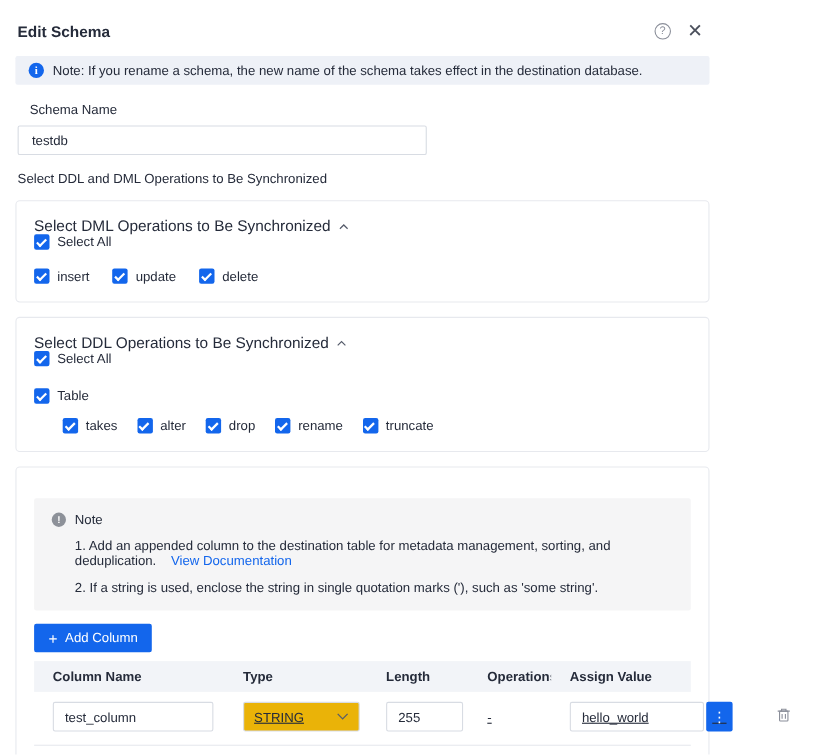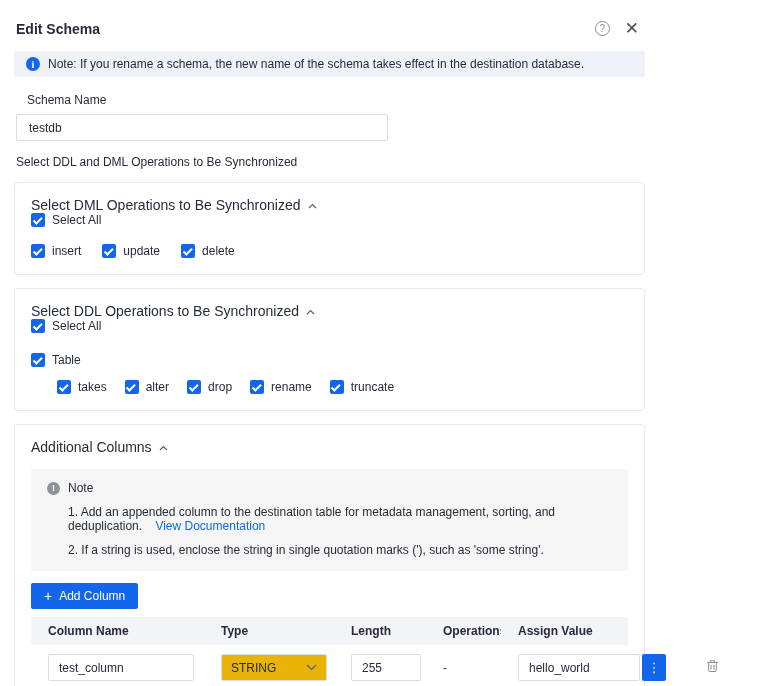--- a/index.html
+++ b/index.html
@@ -75,21 +75,21 @@
     border-radius:2px;font-size:12px;font-family:"Liberation Sans",sans-serif;display:inline-flex;align-items:center;gap:7px;cursor:pointer;}
   .plus{font-size:14px;line-height:1;font-weight:normal;}
 
   
   .tbl{margin-top:8px;}
   .tbl-head{display:grid;grid-template-columns:173px 130px 92px 75px 170px 1fr;background:var(--thead-bg);
     height:28px;align-items:center;}
   .tbl-head .cell{font-weight:bold;font-size:12px;color:var(--text);padding-left:17px;white-space:nowrap;overflow:hidden;}
   .tbl-row{display:grid;grid-template-columns:173px 130px 92px 75px 170px 1fr;align-items:center;
     padding:9px 0 12px;border-bottom:1px solid var(--card-border);}
-  .tbl-row .cell{padding-left:17px;}
+  .tbl-row .cell{padding-left:17px;text-decoration:underline;}
   .cell-input{height:27px;border:1px solid var(--input-border);border-radius:2px;padding:0 10px;font-size:12px;
     color:var(--text);font-family:"Liberation Sans",sans-serif;outline:none;background:#fff;width:146px;}
   .cell-input.len{width:70px;}
   .select-box{width:106px;height:27px;border:1px solid var(--input-border);border-radius:2px;background:#eab308;
     display:flex;align-items:center;justify-content:space-between;padding:0 9px;cursor:pointer;}
   .select-val{font-size:12px;color:var(--text);}
   .assign-wrap{display:flex;align-items:stretch;gap:2px;}
   .cell-input.assign{width:122px;}
   .dots-btn{width:24px;height:27px;background:var(--primary);border:none;border-radius:2px;color:#fff;
     font-size:13px;line-height:1;cursor:pointer;display:flex;align-items:center;justify-content:center;}
@@ -185,28 +185,20 @@
         <span class="cb-label">rename</span>
       </label>
       <label class="cb-item">
         <span class="cbx"></span>
         <span class="cb-label">truncate</span>
       </label>
     </div>
   </div>
 
   <div class="card">
-    <div class="card-head">
-      <div class="card-title-wrap">
-        <span class="card-title">Additional Columns</span>
-        <svg class="chev" width="9" height="6" viewBox="0 0 9 6">
-            <path d="M1 5 L4.5 1.5 L8 5" stroke="#575d6c" stroke-width="1.1" fill="none"></path>
-          </svg>
-      </div>
-    </div>
 
     <div class="note-box">
       <div class="note-head">
         <span class="warn-ic">!</span>
         <span class="note-title">Note</span>
       </div>
       <div class="note-item">
         <span>1. Add an appended column to the destination table for metadata management, sorting, and deduplication.</span>
         <a class="doc-link">View Documentation</a>
       </div>

